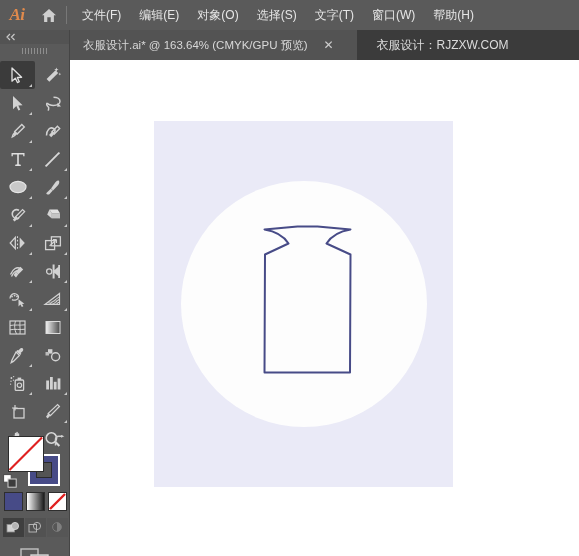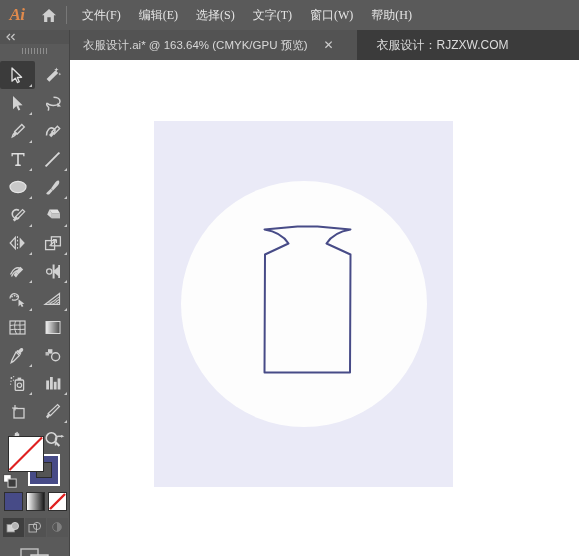--- a/index.html
+++ b/index.html
@@ -18,21 +18,21 @@
   }
   .ai-logo{
     width:34px;height:30px;display:flex;align-items:center;justify-content:center;
     color:#e08a4c;font-size:17px;font-weight:bold;font-style:italic;
     font-family:"Liberation Serif","DejaVu Serif",serif;letter-spacing:-.5px;
   }
   .home-btn{
     width:30px;height:30px;display:flex;align-items:center;justify-content:center;
   }
   .menu-sep{width:1px;height:18px;background:#787878;margin:0 6px 0 2px;}
-  .menu-items{display:flex;align-items:center;font-family:Liberation Serif, serif;}
+  .menu-items{display:flex;align-items:center;}
   .menu-item{
     color:#e6e6e6;font-size:12px;padding:0 9px;line-height:30px;white-space:nowrap;
   }
 
   
   .tabbar{
     position:absolute;left:70px;top:30px;width:509px;height:30px;
     background:#3b3b3b;display:flex;align-items:flex-end;
   }
   .doc-tab{
@@ -145,20 +145,21 @@
     <div class="ai-logo">Ai</div>
     <div class="home-btn">
       <svg width="16" height="15" viewBox="0 0 16 15">
         <path d="M8 1 L15 7.2 L12.9 7.2 L12.9 14 L9.7 14 L9.7 9.3 L6.3 9.3 L6.3 14 L3.1 14 L3.1 7.2 L1 7.2 Z" fill="#cfcfcf"></path>
       </svg>
     </div>
     <div class="menu-sep"></div>
     <div class="menu-items">
       <div class="menu-item">文件(F)</div>
       <div class="menu-item">编辑(E)</div>
+      <div class="menu-item">对象(O)</div>
       <div class="menu-item">选择(S)</div>
       <div class="menu-item">文字(T)</div>
       <div class="menu-item">窗口(W)</div>
       <div class="menu-item">帮助(H)</div>
     </div>
   </div>
 
   <div class="tabbar">
     <div class="doc-tab">
       <span class="doc-tab-label">衣服设计.ai* @ 163.64% (CMYK/GPU 预览)</span>

